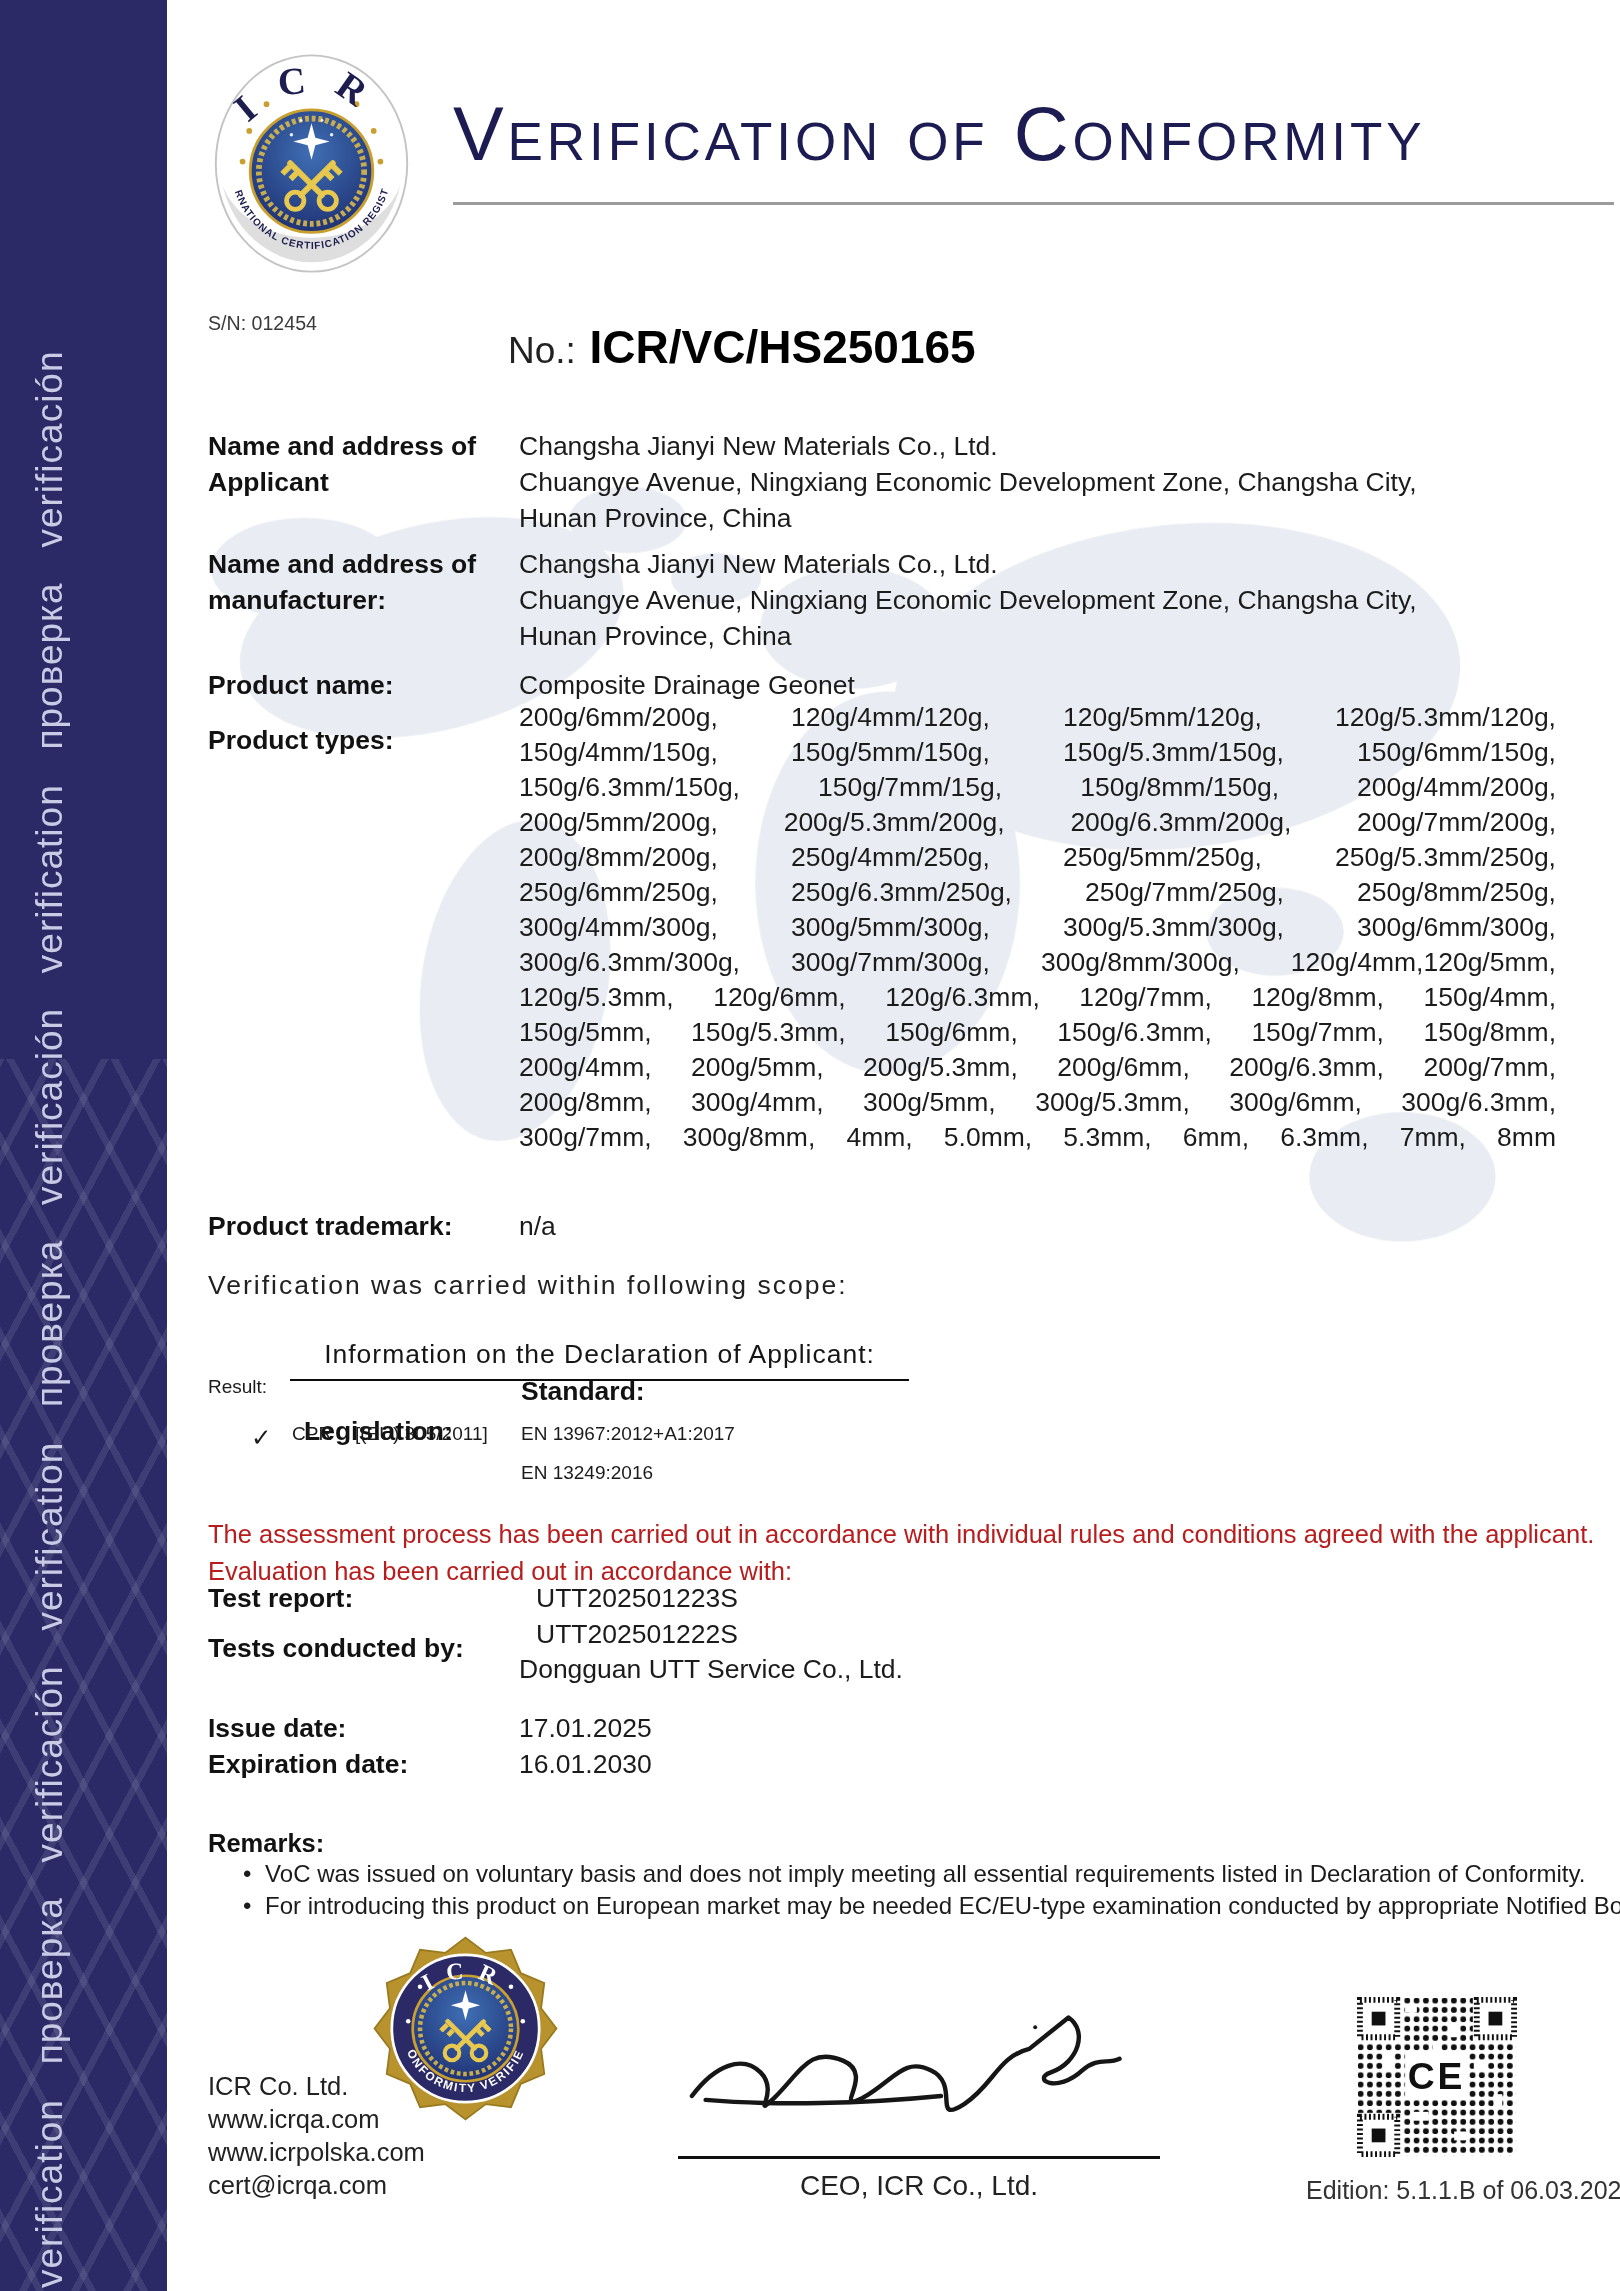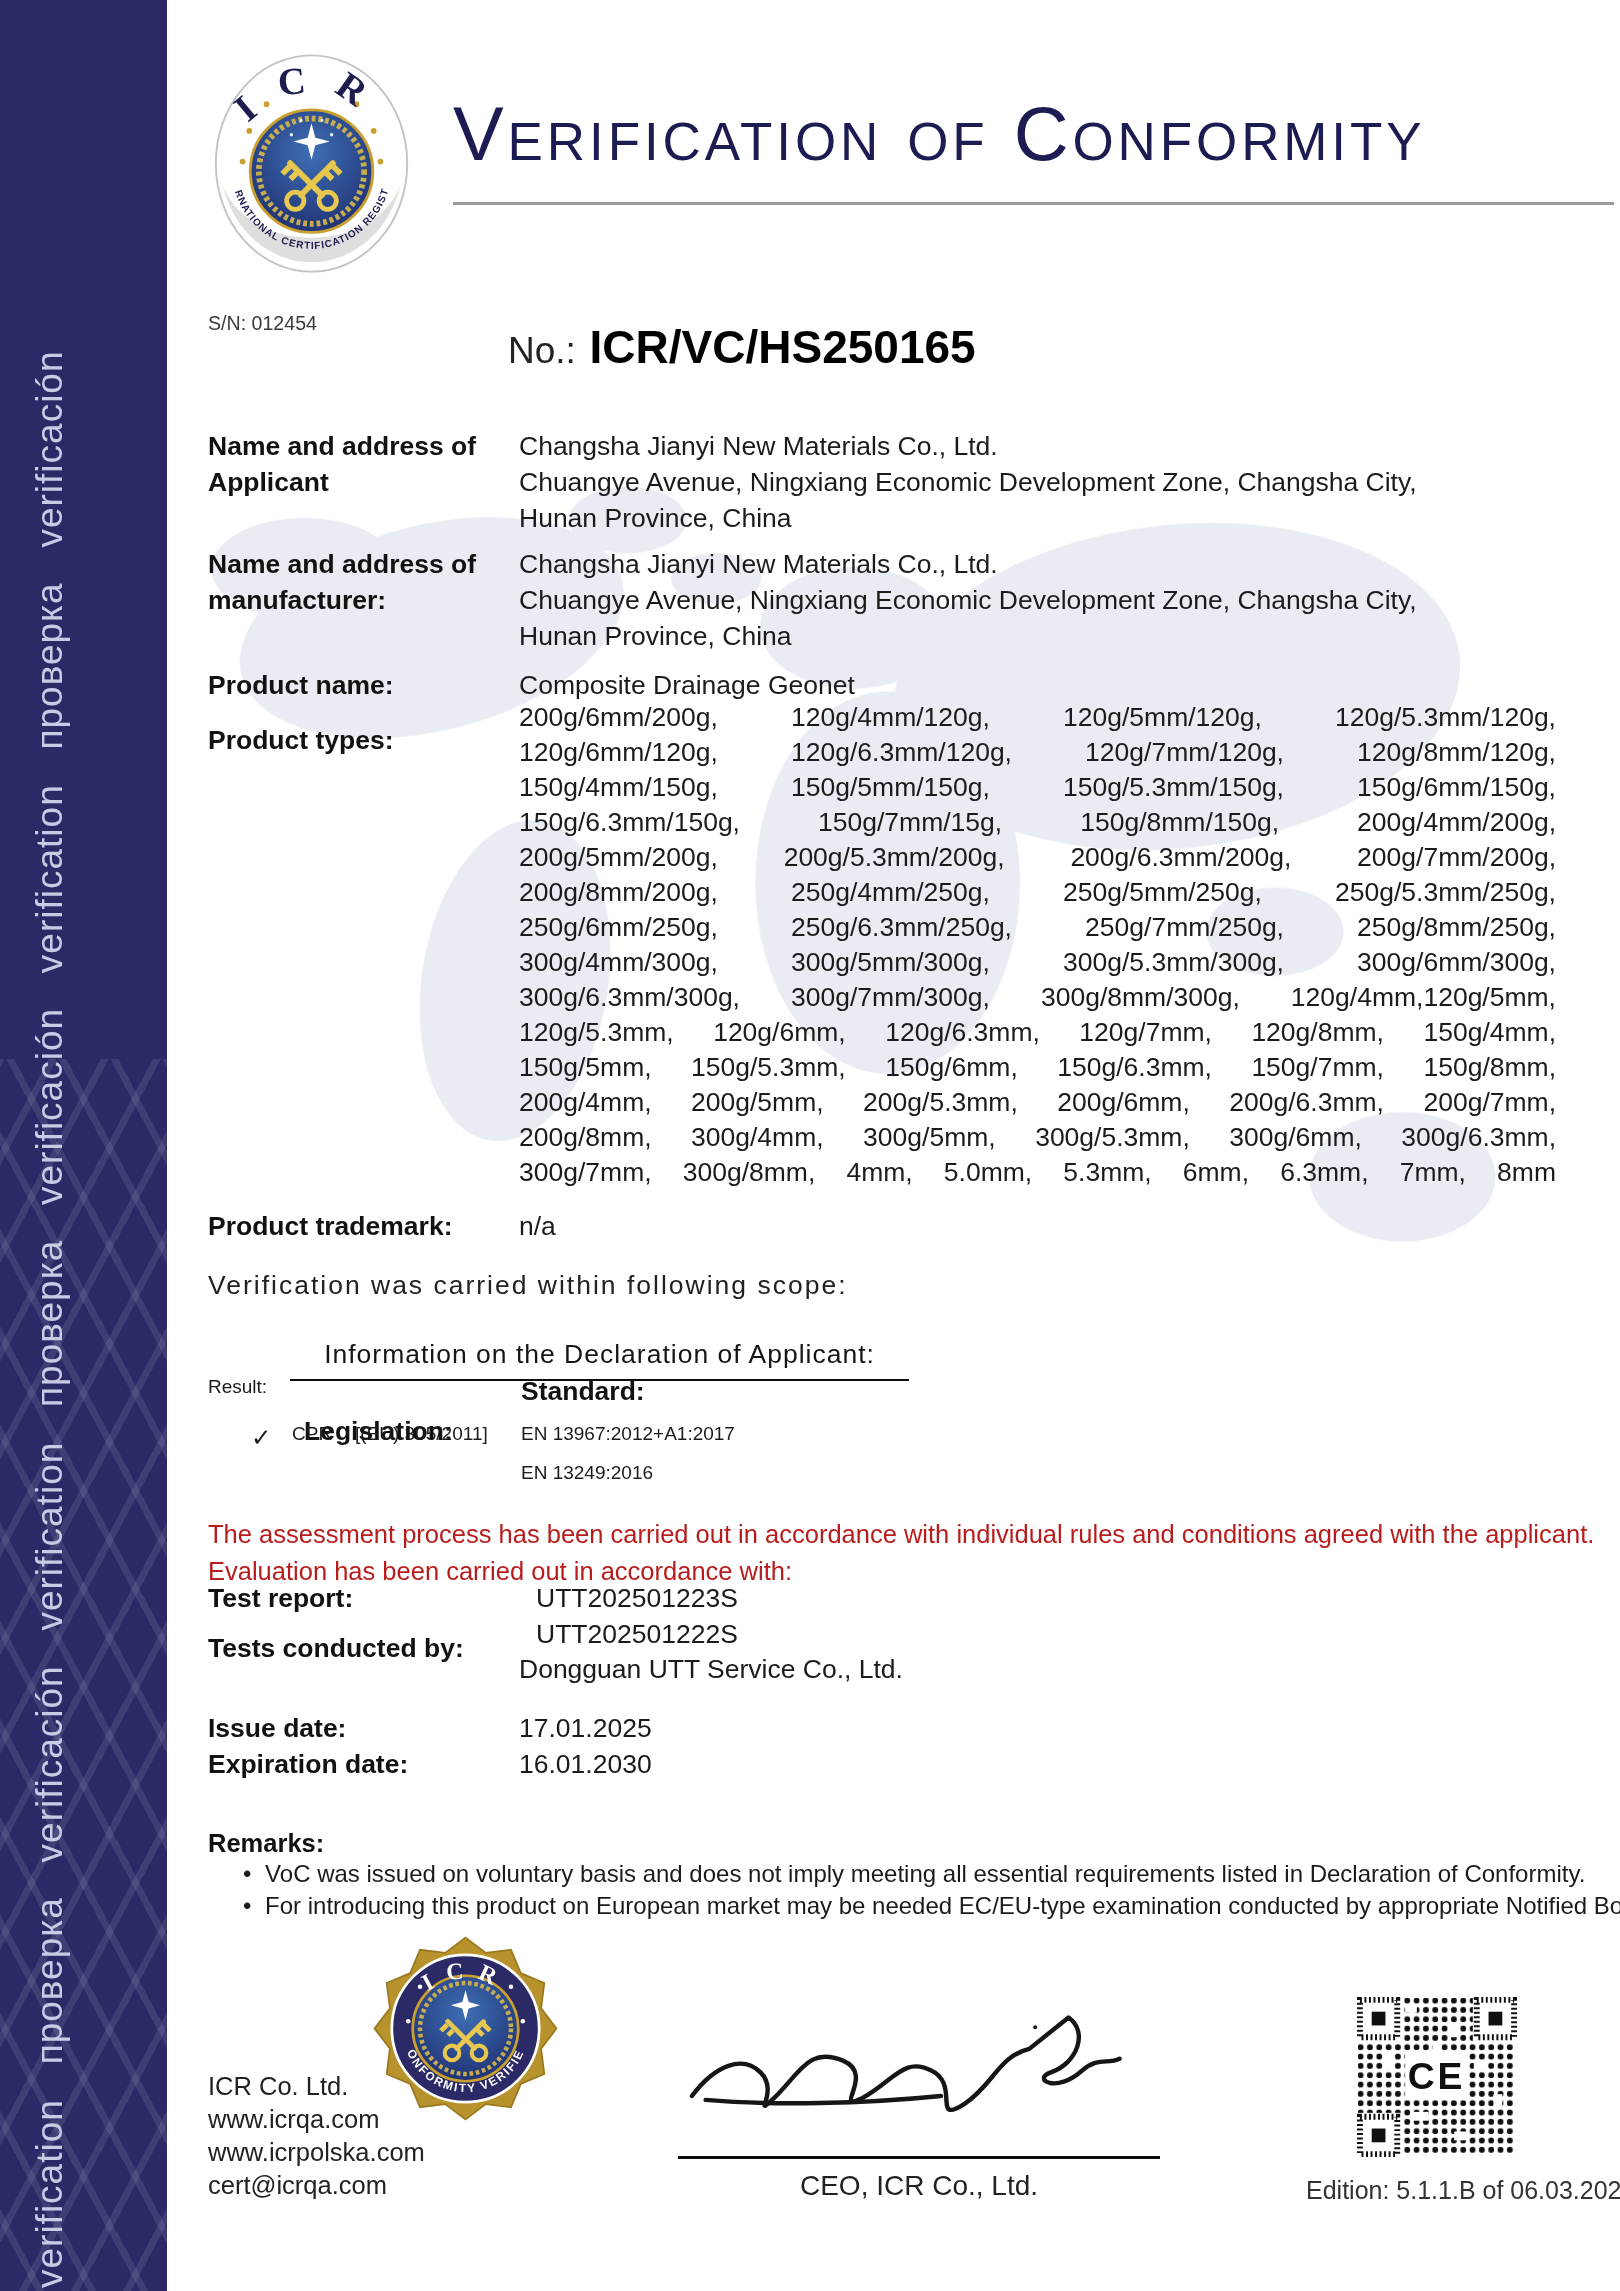--- a/index.html
+++ b/index.html
@@ -142,21 +142,20 @@
     <div>Chuangye Avenue, Ningxiang Economic Development Zone, Changsha City,</div>
     <div>Hunan Province, China</div>
   </div>
 
   <div class="abs lbl" style="left:208px;top:667px;">Product name:</div>
   <div class="abs val" style="left:519px;top:667px;">Composite Drainage Geonet</div>
 
   <div class="abs lbl" style="left:208px;top:722px;">Product types:</div>
   <div class="abs ptwrap" style="left:519px;top:700px;">
     <div class="ptline">200g/6mm/200g, 120g/4mm/120g, 120g/5mm/120g, 120g/5.3mm/120g,</div>
-    <div class="ptline">120g/6mm/120g, 120g/6.3mm/120g, 120g/7mm/120g, 120g/8mm/120g,</div>
     <div class="ptline">150g/4mm/150g, 150g/5mm/150g, 150g/5.3mm/150g, 150g/6mm/150g,</div>
     <div class="ptline">150g/6.3mm/150g, 150g/7mm/15g, 150g/8mm/150g, 200g/4mm/200g,</div>
     <div class="ptline">200g/5mm/200g, 200g/5.3mm/200g, 200g/6.3mm/200g, 200g/7mm/200g,</div>
     <div class="ptline">200g/8mm/200g, 250g/4mm/250g, 250g/5mm/250g, 250g/5.3mm/250g,</div>
     <div class="ptline">250g/6mm/250g, 250g/6.3mm/250g, 250g/7mm/250g, 250g/8mm/250g,</div>
     <div class="ptline">300g/4mm/300g, 300g/5mm/300g, 300g/5.3mm/300g, 300g/6mm/300g,</div>
     <div class="ptline">300g/6.3mm/300g, 300g/7mm/300g, 300g/8mm/300g, 120g/4mm,120g/5mm,</div>
     <div class="ptline">120g/5.3mm, 120g/6mm, 120g/6.3mm, 120g/7mm, 120g/8mm, 150g/4mm,</div>
     <div class="ptline">150g/5mm, 150g/5.3mm, 150g/6mm, 150g/6.3mm, 150g/7mm, 150g/8mm,</div>
     <div class="ptline">200g/4mm, 200g/5mm, 200g/5.3mm, 200g/6mm, 200g/6.3mm, 200g/7mm,</div>

